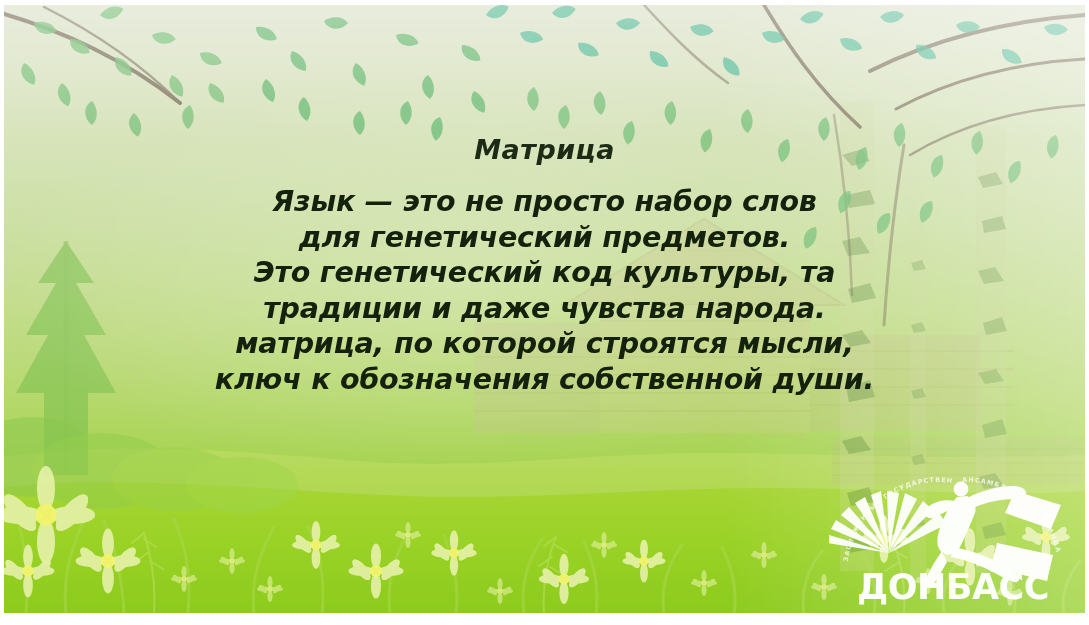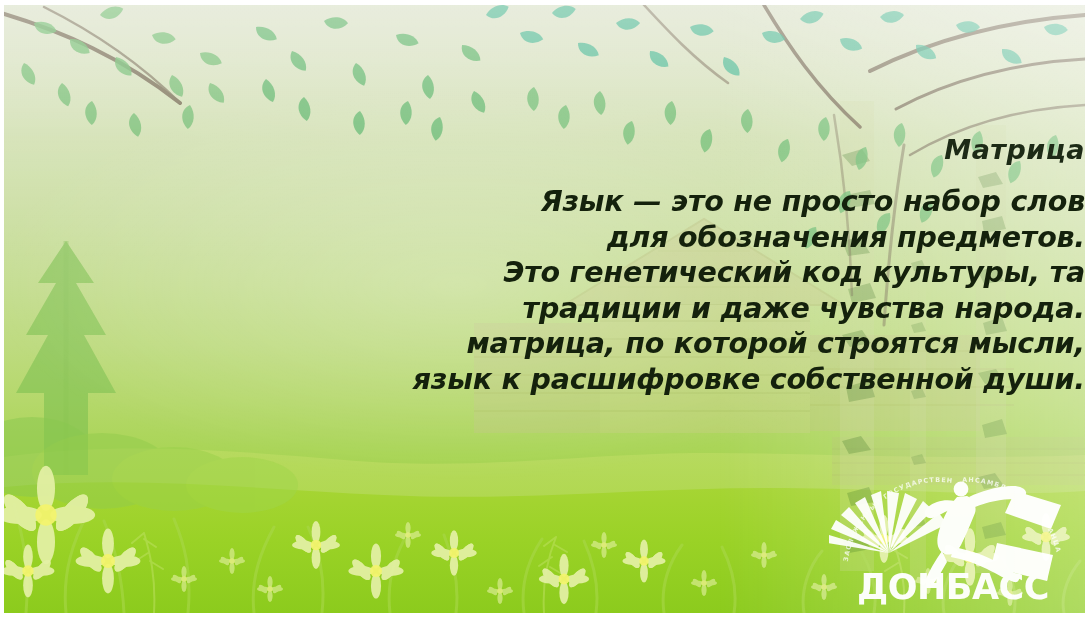--- a/index.html
+++ b/index.html
@@ -48,21 +48,21 @@
   }
 
   
   .layer{position:absolute;left:0;top:0;width:100%;height:100%;}
   .layer svg{display:block;width:100%;height:100%;}
 
   
   #textwrap{
     position:absolute;
     left:0;right:0;top:0;
-    text-align:right;
+    text-align:center;
     z-index:40;
   }
   #title{
     margin-top:131px;
     font-family:"DejaVu Sans","Liberation Sans",sans-serif;
     font-size:27px;
     font-weight:600;
     font-style:italic;
     letter-spacing:.5px;
     color:#1d2a16;
@@ -407,25 +407,25 @@
     </div>
 
     <div class="wash topfog"></div>
     <div class="wash rightfog"></div>
     <div class="wash centerglow"></div>
 
     <div id="textwrap">
       <div id="title">Матрица</div>
       <div id="quote">
         <span class="ln">Язык — это не просто набор слов</span>
-        <span class="ln">для обозначения предметов.</span>
+        <span class="ln">для генетический предметов.</span>
         <span class="ln">Это генетический код культуры, та</span>
         <span class="ln">традиции и даже чувства народа.</span>
         <span class="ln">матрица, по которой строятся мысли,</span>
-        <span class="ln">язык к расшифровке собственной души.</span>
+        <span class="ln">ключ к обозначения собственной души.</span>
       </div>
     </div>
 
     <div id="logo">
       <svg viewBox="0 0 248 142" aria-hidden="true">
         <defs>
           <path id="ringL" d="M18,104 A92,92 0 0 1 124,16" fill="none"></path>
           <path id="ringR" d="M124,16 A92,92 0 0 1 230,104" fill="none"></path>
           <clipPath id="halfclip">
               <rect x="0" y="0" width="248" height="104"></rect>

